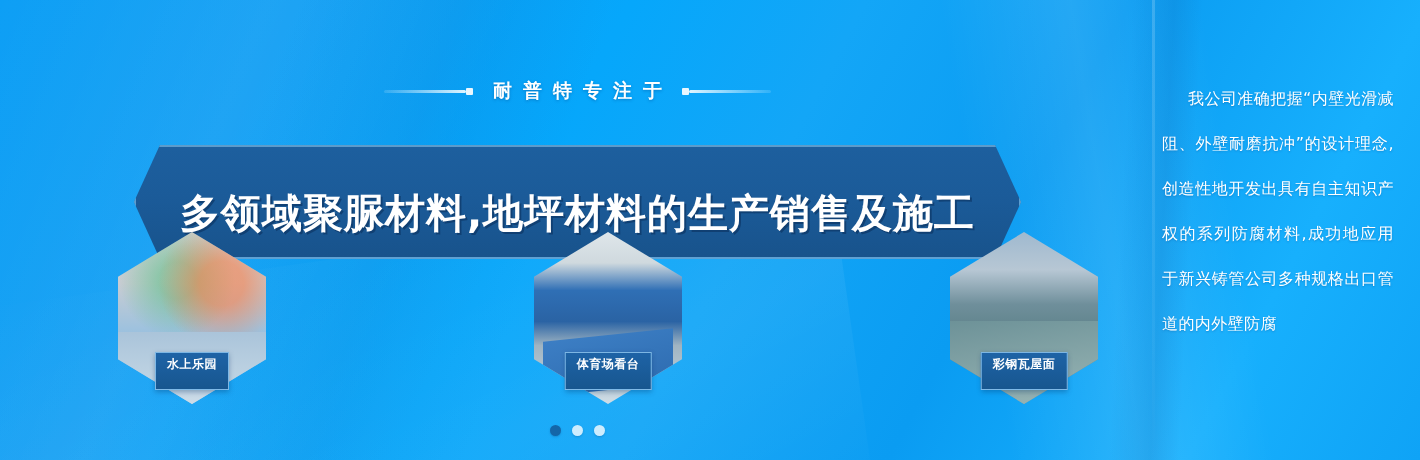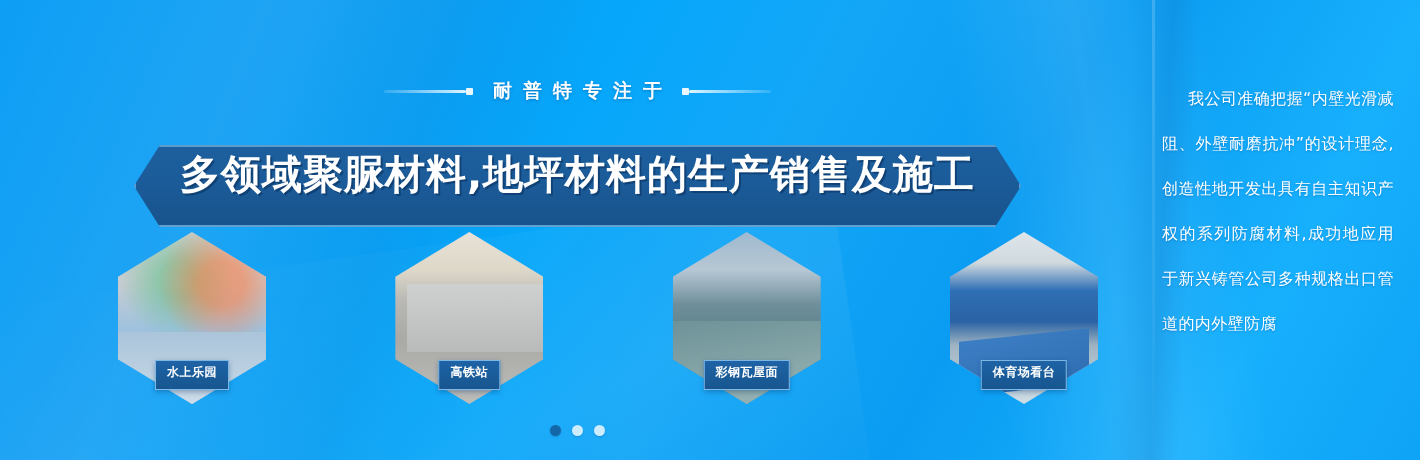--- a/index.html
+++ b/index.html
@@ -106,23 +106,23 @@
     position: absolute;
     left: 0;
     top: 145px;
     width: 1155px;
     display: flex;
     justify-content: center;
   }
   .headline-plate {
     position: relative;
     height: 78px;
-    padding: 0 44px;
-    display: flex;
-    align-items: flex-start;
+    padding: 16px 44px;
+    display: flex;
+    align-items: flex-end;
     justify-content: center;
     background: linear-gradient(180deg, #1d5f9e 0%, #1b5b99 45%, #18538c 100%);
     border: 2px solid rgba(150,215,255,0.55);
     -webkit-clip-path: polygon(26px 0, calc(100% - 26px) 0, 100% 50%, calc(100% - 26px) 100%, 26px 100%, 0 50%);
     clip-path: polygon(26px 0, calc(100% - 26px) 0, 100% 50%, calc(100% - 26px) 100%, 26px 100%, 0 50%);
     box-shadow: 0 4px 14px rgba(0,60,120,0.25);
   }
   .headline-text {
     color: #ffffff;
     font-size: 40px;
@@ -156,21 +156,21 @@
   }
   .hex .photo {
     position: absolute;
     inset: 0;
   }
   .tile-caption {
     position: absolute;
     left: 50%;
     transform: translateX(-50%);
     bottom: 14px;
-    padding: 3px 11px 8px 11px;
+    padding: 3px 11px 16px 11px;
     background: linear-gradient(180deg, #1e63a6 0%, #17568f 100%);
     border: 1px solid rgba(160,215,255,0.75);
     color: #ffffff;
     font-size: 12px;
     font-weight: bold;
     letter-spacing: 0.5px;
     white-space: nowrap;
     font-family: "DejaVu Sans", "Liberation Sans", sans-serif;
     box-shadow: 0 2px 5px rgba(0,50,100,0.35);
   }
@@ -298,41 +298,35 @@
   <div class="tiles">
 
     <div class="tile">
       <div class="hex">
         <div class="photo ph-waterpark"></div>
       </div>
       <div class="tile-caption">水上乐园</div>
     </div>
 
 
+
     <div class="tile">
       <div class="hex">
-        <div class="photo ph-rail"></div>
+        <div class="photo ph-stadium"></div>
       </div>
-      <div class="tile-caption">高铁站</div>
+      <div class="tile-caption">体育场看台</div>
     </div>
 
     <div class="tile">
       <div class="hex">
         <div class="photo ph-roof"></div>
       </div>
       <div class="tile-caption">彩钢瓦屋面</div>
     </div>
 
-    <div class="tile">
-      <div class="hex">
-        <div class="photo ph-stadium"></div>
-      </div>
-      <div class="tile-caption">体育场看台</div>
-    </div>
-
 
   </div>
 
   <div class="side-copy">
     <span class="indent">我公司准确把握“内壁光滑减阻、外壁耐磨抗冲”的设计理念,创造性地开发出具有自主知识产权的系列防腐材料,成功地应用于新兴铸管公司多种规格出口管道的内外壁防腐</span>
   </div>
 
   <div class="dots">
     <span class="dot active"></span>
     <span class="dot"></span>

